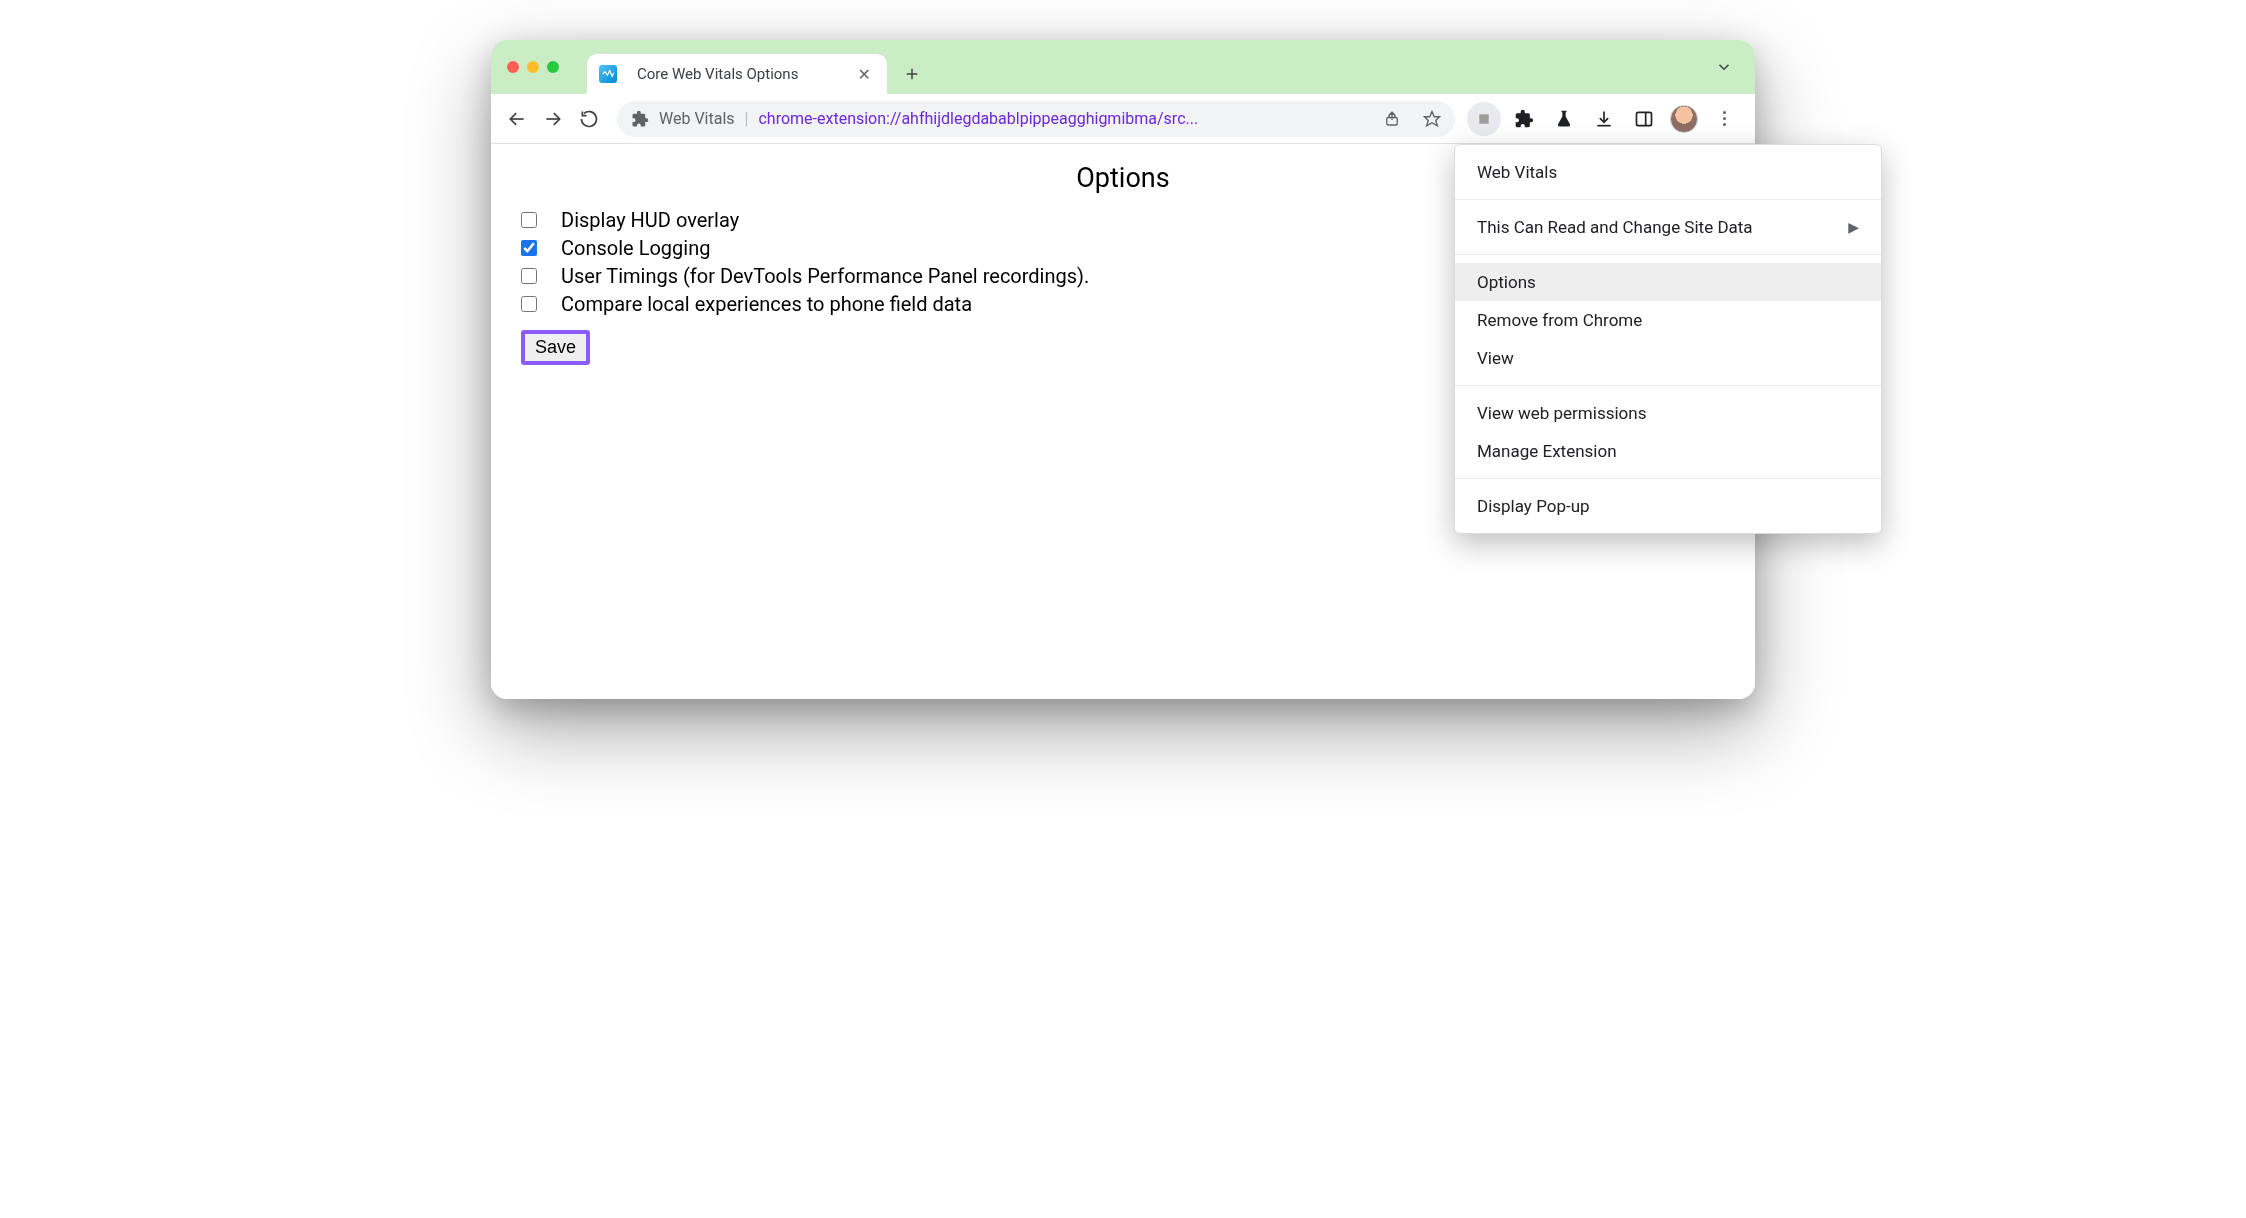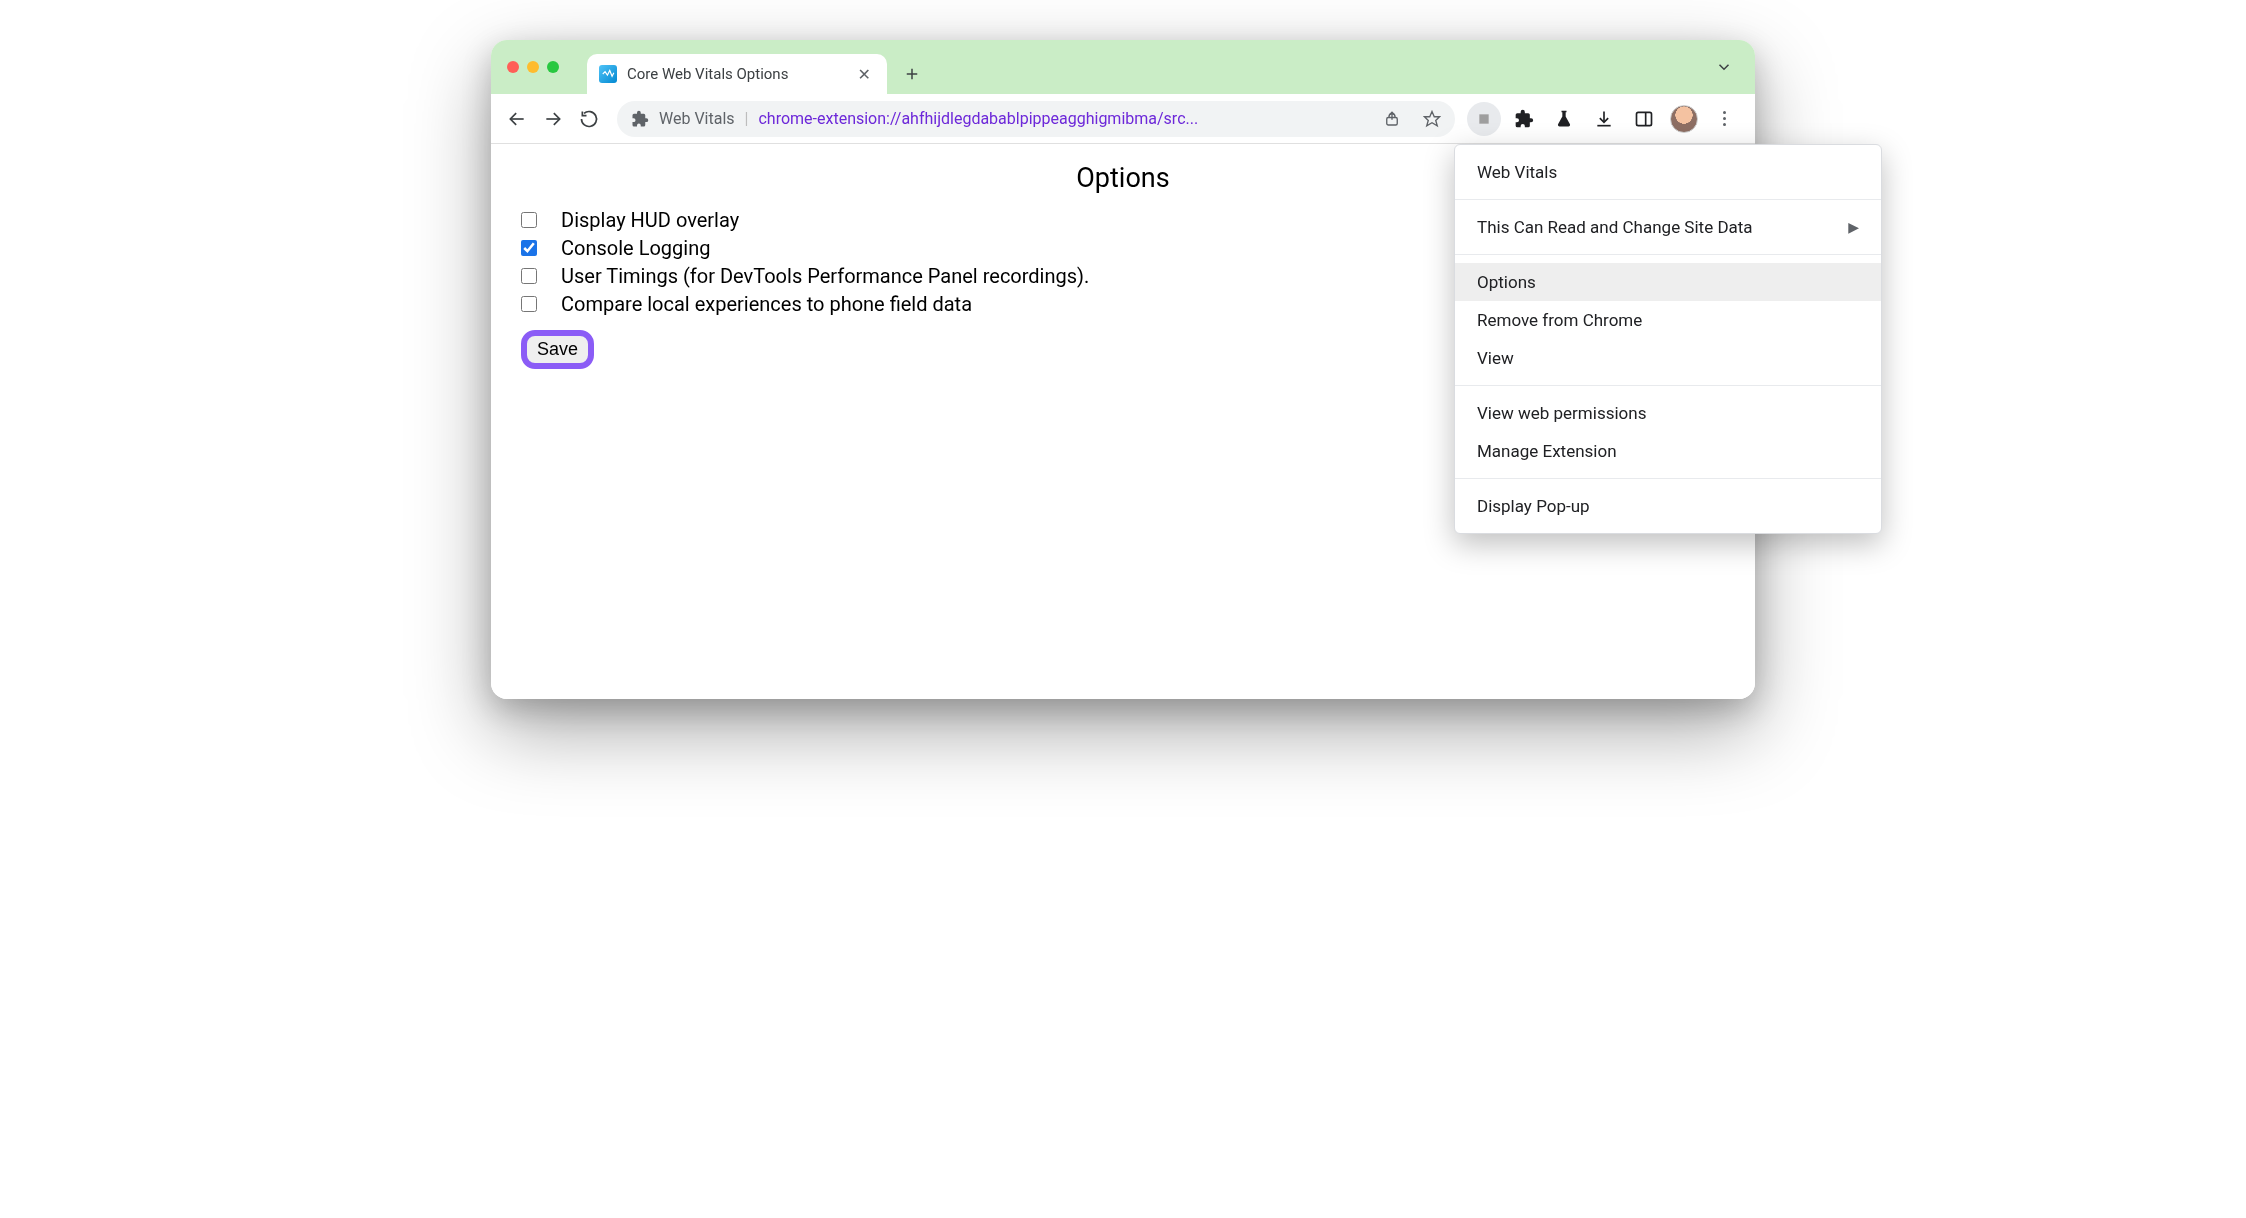--- a/index.html
+++ b/index.html
@@ -49,21 +49,21 @@
     align-items: center;
     background: #fff;
     height: 40px;
     border-top-left-radius: 10px;
     border-top-right-radius: 10px;
     padding: 0 12px;
     margin-left: 20px;
     min-width: 300px;
     font-size: 15px;
     color: #3c4043;
-    gap: 10px;
+    gap: 20px;
   }
   .tab .favicon {
     width: 18px; height: 18px; border-radius: 3px;
     background: linear-gradient(135deg,#4fc3f7,#0288d1);
     display: flex; align-items: center; justify-content: center;
     font-size: 10px; color: #fff;
   }
   .tab .title { flex: 1; white-space: nowrap; overflow: hidden; text-overflow: ellipsis; }
   .tab .close { font-size: 16px; color: #5f6368; cursor: pointer; padding: 2px 4px; }
   .newtab {
@@ -155,22 +155,22 @@
     font-size: 20px; color: #000; margin: 4px 0;
   }
   .opt-row input[type=checkbox] {
     width: 16px; height: 16px; accent-color: #1a73e8;
   }
   .save-btn {
     margin-top: 10px;
     font-size: 18px;
     padding: 3px 10px;
     background: #efefef;
-    border: 6px solid #8b5cf6;
-    border-radius: 14px;
+    border: 4px solid #8b5cf6;
+    border-radius: 3px;
     cursor: pointer;
   }
 
   .context-menu {
     position: absolute;
     top: 104px;
     right: -127px;
     width: 428px;
     background: #fff;
     border: 1px solid #dadce0;

